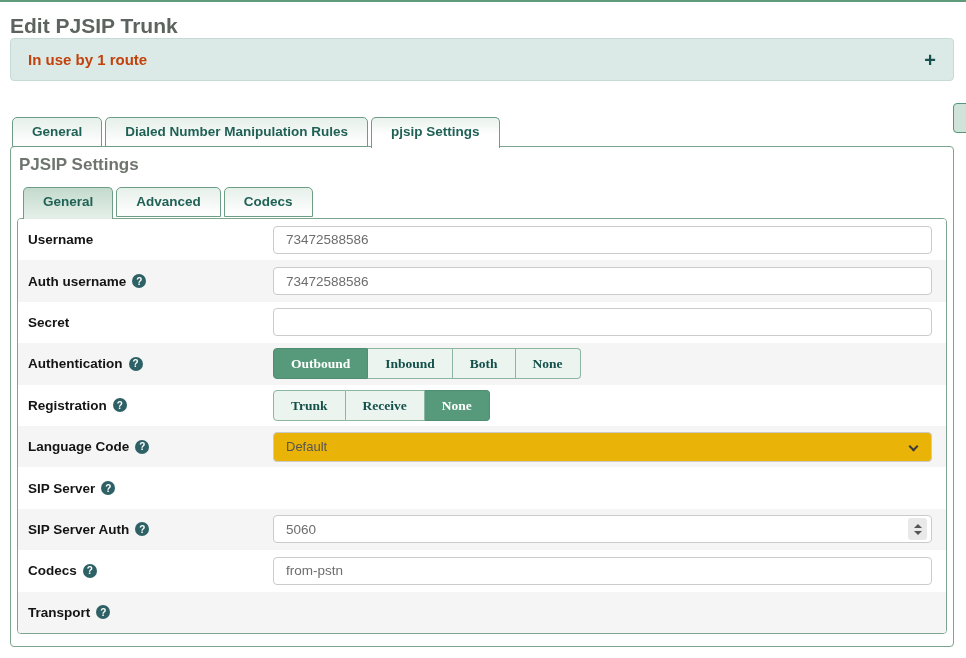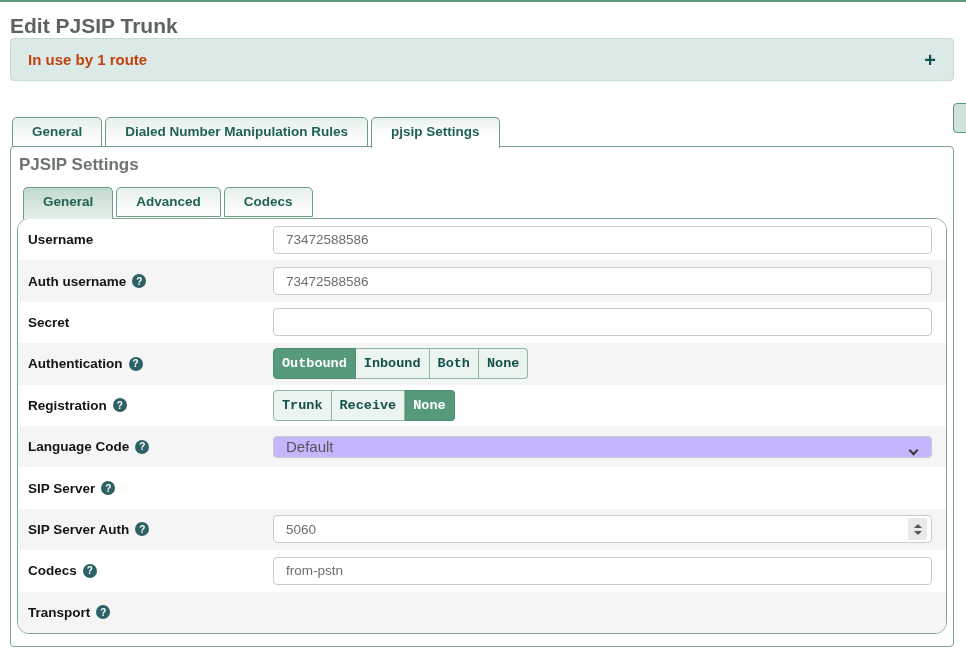--- a/index.html
+++ b/index.html
@@ -27,50 +27,50 @@
 
   .panel { position:absolute; left:10px; top:146px; width:944px; height:501px; background:#fff;
            border:1px solid #7ba68d; border-radius:4px; }
   .section-heading { position:absolute; top:8px; left:8px; font-size:17px; font-weight:bold; color:#6e756f; }
 
   .tabs.inner { top:40px; }
   .tabs.inner .tab.active { height:32px; border-bottom:none;
          background:linear-gradient(#c4dacd,#e2eee7 90%); }
 
   .form-box { position:absolute; left:6px; top:71px; width:930px; height:416px; background:#fff;
-              border:1px solid #7ba68d; border-radius:12px; overflow:hidden;
+              border:1px solid #7ba68d; border-radius:4px; overflow:hidden;
               display:grid; grid-template-rows:repeat(10,1fr); }
   .row { display:flex; align-items:center; padding:0 14px 0 10px; background:#fff; }
   .row.alt { background:#f5f5f5; }
   .flabel { flex:0 0 245px; display:flex; align-items:center; gap:6px;
             font-size:13.5px; font-weight:bold; color:#141414; }
   .help { width:14px; height:14px; border-radius:50%; background:#2e6165; color:#fff; font-size:10px;
           font-weight:bold; display:inline-flex; align-items:center; justify-content:center;
           cursor:pointer; flex:0 0 14px; }
   .control { flex:1; position:relative; display:flex; align-items:center; }
 
   .tinput { width:100%; height:28px; border:1px solid #cbcbcb; border-radius:4px; padding:0 12px;
             font-size:13.5px; color:#6d6d6d; background:#fff; font-family:inherit; outline:none; }
-  .fselect { width:100%; height:22px; border:1px solid #cbcbcb; border-radius:4px; padding:0 30px 0 12px;
-             font-size:15px; color:#555; background:#c4b5fd; display:flex; align-items:center;
+  .fselect { width:100%; height:30px; border:1px solid #cbcbcb; border-radius:4px; padding:0 30px 0 12px;
+             font-size:13px; color:#555; background:#eab308; display:flex; align-items:center;
              cursor:pointer; position:relative; }
   .chev { position:absolute; right:14px; top:10px; width:7px; height:7px;
           border-right:2px solid #3a3a3a; border-bottom:2px solid #3a3a3a; transform:rotate(45deg); }
   .spin { position:absolute; right:5px; width:19px; height:22px; background:#e9e9e9; border-radius:3px;
           display:flex; flex-direction:column; align-items:center; justify-content:center; gap:3px;
           cursor:pointer; }
   .spin .up { width:0; height:0; border-left:4px solid transparent; border-right:4px solid transparent;
               border-bottom:4px solid #555; }
   .spin .down { width:0; height:0; border-left:4px solid transparent; border-right:4px solid transparent;
                 border-top:4px solid #555; }
 
   .btn-group { display:inline-flex; }
-  .btn { height:31px; line-height:29px; padding:0 8px; background:#ecf4ef; border:1px solid #8db6a0;
+  .btn { height:31px; line-height:29px; padding:0 17px; background:#ecf4ef; border:1px solid #8db6a0;
          border-left:none; font-size:13.5px; font-weight:bold; color:#14504a; cursor:pointer;
-         font-family:Liberation Mono, monospace; }
+         font-family:Liberation Serif, serif; }
   .btn:first-child { border-left:1px solid #8db6a0; border-radius:4px 0 0 4px; }
   .btn:last-child { border-radius:0 4px 4px 0; }
   .btn.active { background:#579a7b; border-color:#4f8e71; color:#fff; }
 </style>
 </head>
 <body>
 
 <div class="topbar"></div>
 
 <h2 class="page-title">Edit PJSIP Trunk</h2>

